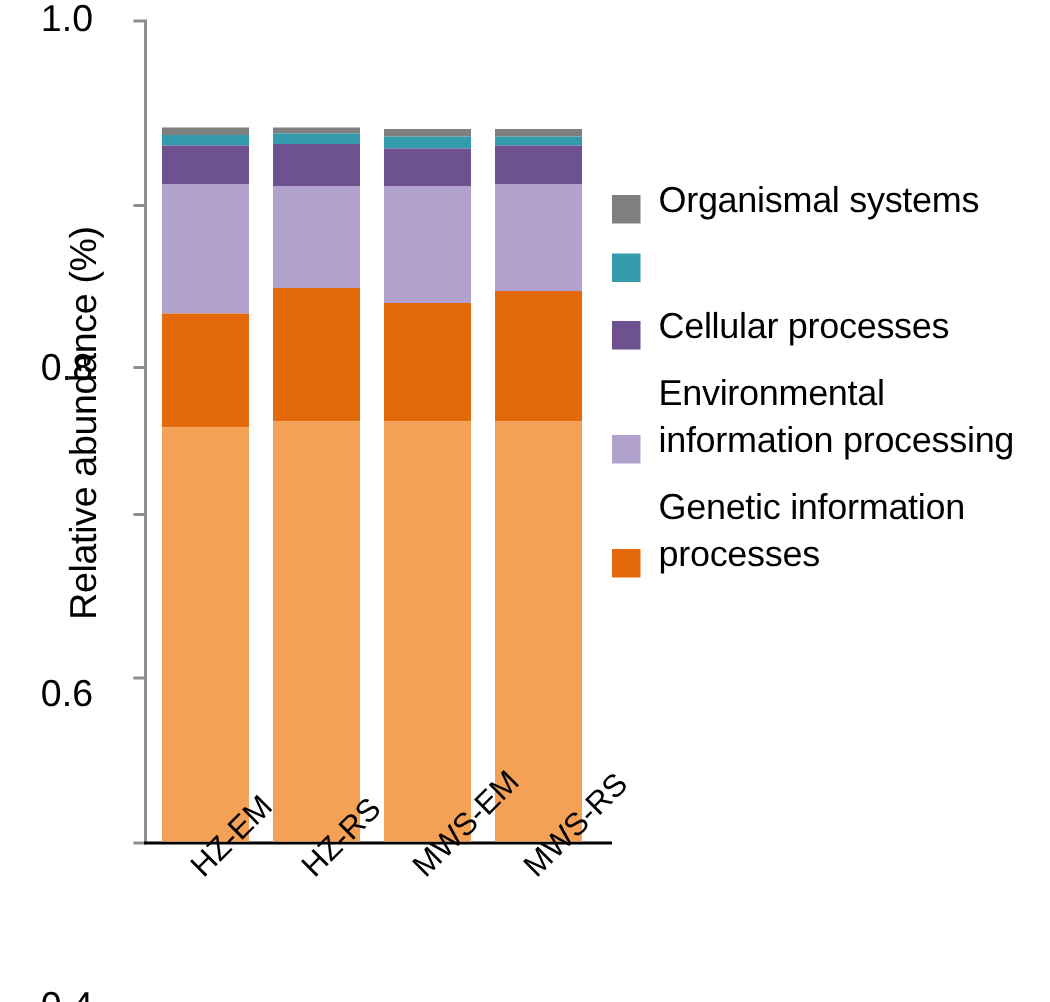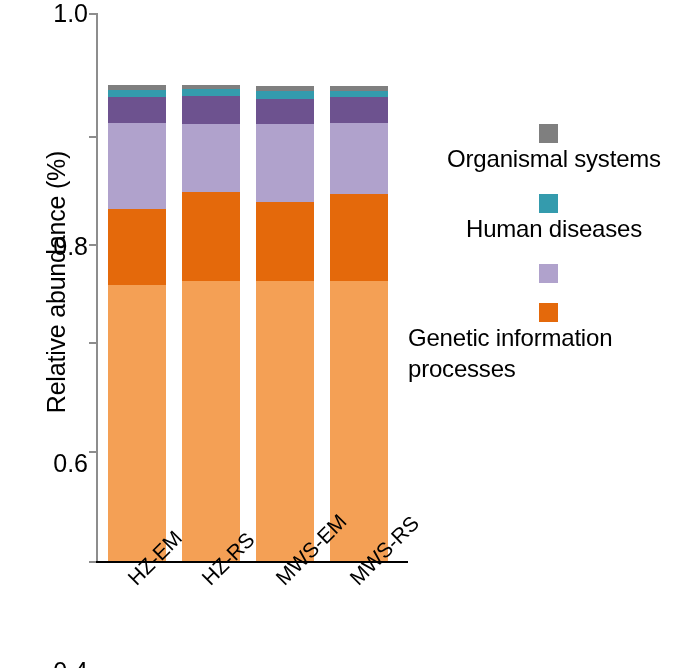--- a/index.html
+++ b/index.html
@@ -67,21 +67,21 @@
   .y-tick-mark {
     position: absolute;
     left: -7px;
     width: 7px;
     height: 2px;
     background: #8d8d8d;
   }
   .y-tick-label {
     position: absolute;
     right: 100%;
-    margin-right: 1px;
+    margin-right: 27px;
     transform: translateY(-50%);
     font-size: 25px;
     white-space: nowrap;
     text-align: center;
   }
 
   
   .bar {
     position: absolute;
     width: 58px;
@@ -103,23 +103,22 @@
 
   
   #legend {
     position: absolute;
     left: 408px;
     top: 118px;
     width: 292px;
   }
   .legend-row {
     display: flex;
-    align-items: center;
+    align-items: flex-end;
     margin-bottom: 14px;
-    flex-direction: column;
   }
   .legend-swatch {
     width: 19px;
     height: 19px;
     flex: 0 0 19px;
     margin-top: 6px;
     margin-right: 12px;
   }
   .legend-label {
     font-size: 24px;
@@ -197,24 +196,28 @@
       <div class="x-tick-label" style="left: 345px; top: 573px;">MWS-RS</div>
     </div>
 
   <div id="legend">
       <div class="legend-row">
         <span class="legend-swatch" style="background: rgb(127, 127, 127);"></span>
         <span class="legend-label">Organismal systems</span>
       </div>
       <div class="legend-row">
         <span class="legend-swatch" style="background: rgb(52, 155, 173);"></span>
-        <span class="legend-label">Human diseases</span>
+      </div>
+      <div class="legend-row">
+        <span class="legend-swatch" style="background: rgb(109, 82, 143);"></span>
+        <span class="legend-label">Cellular processes</span>
       </div>
       <div class="legend-row">
         <span class="legend-swatch" style="background: rgb(176, 162, 204);"></span>
+        <span class="legend-label">Environmental information processing</span>
       </div>
       <div class="legend-row">
         <span class="legend-swatch" style="background: rgb(228, 105, 11);"></span>
         <span class="legend-label">Genetic information processes</span>
       </div>
     </div>
 
 </div>
 
 </body></html>

